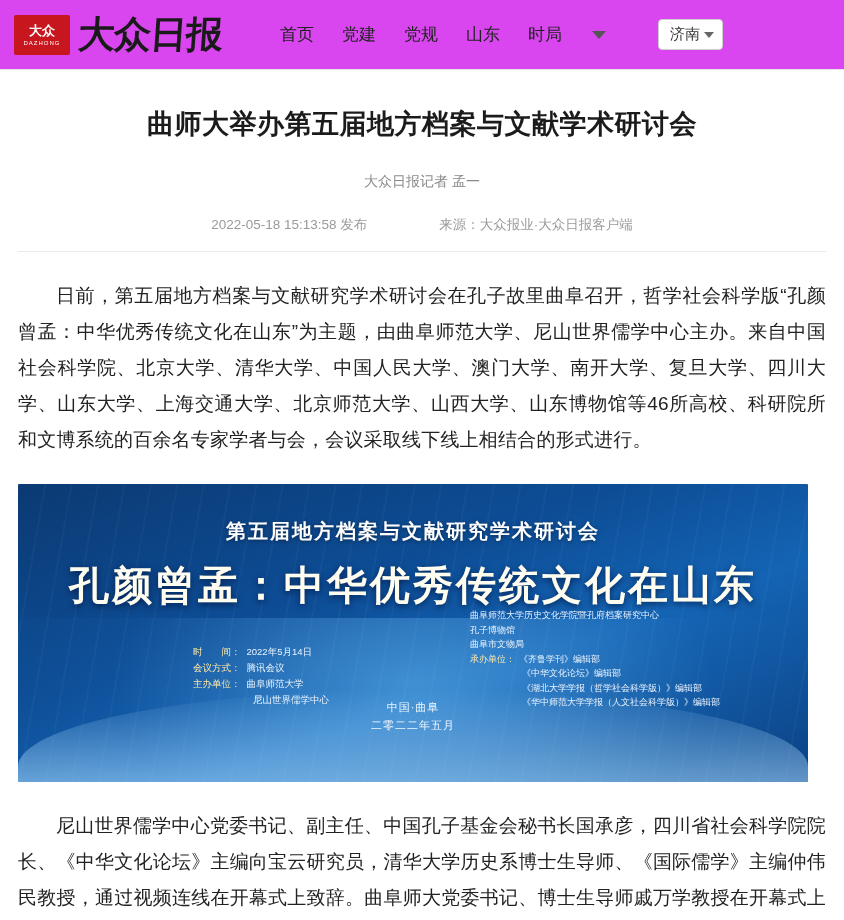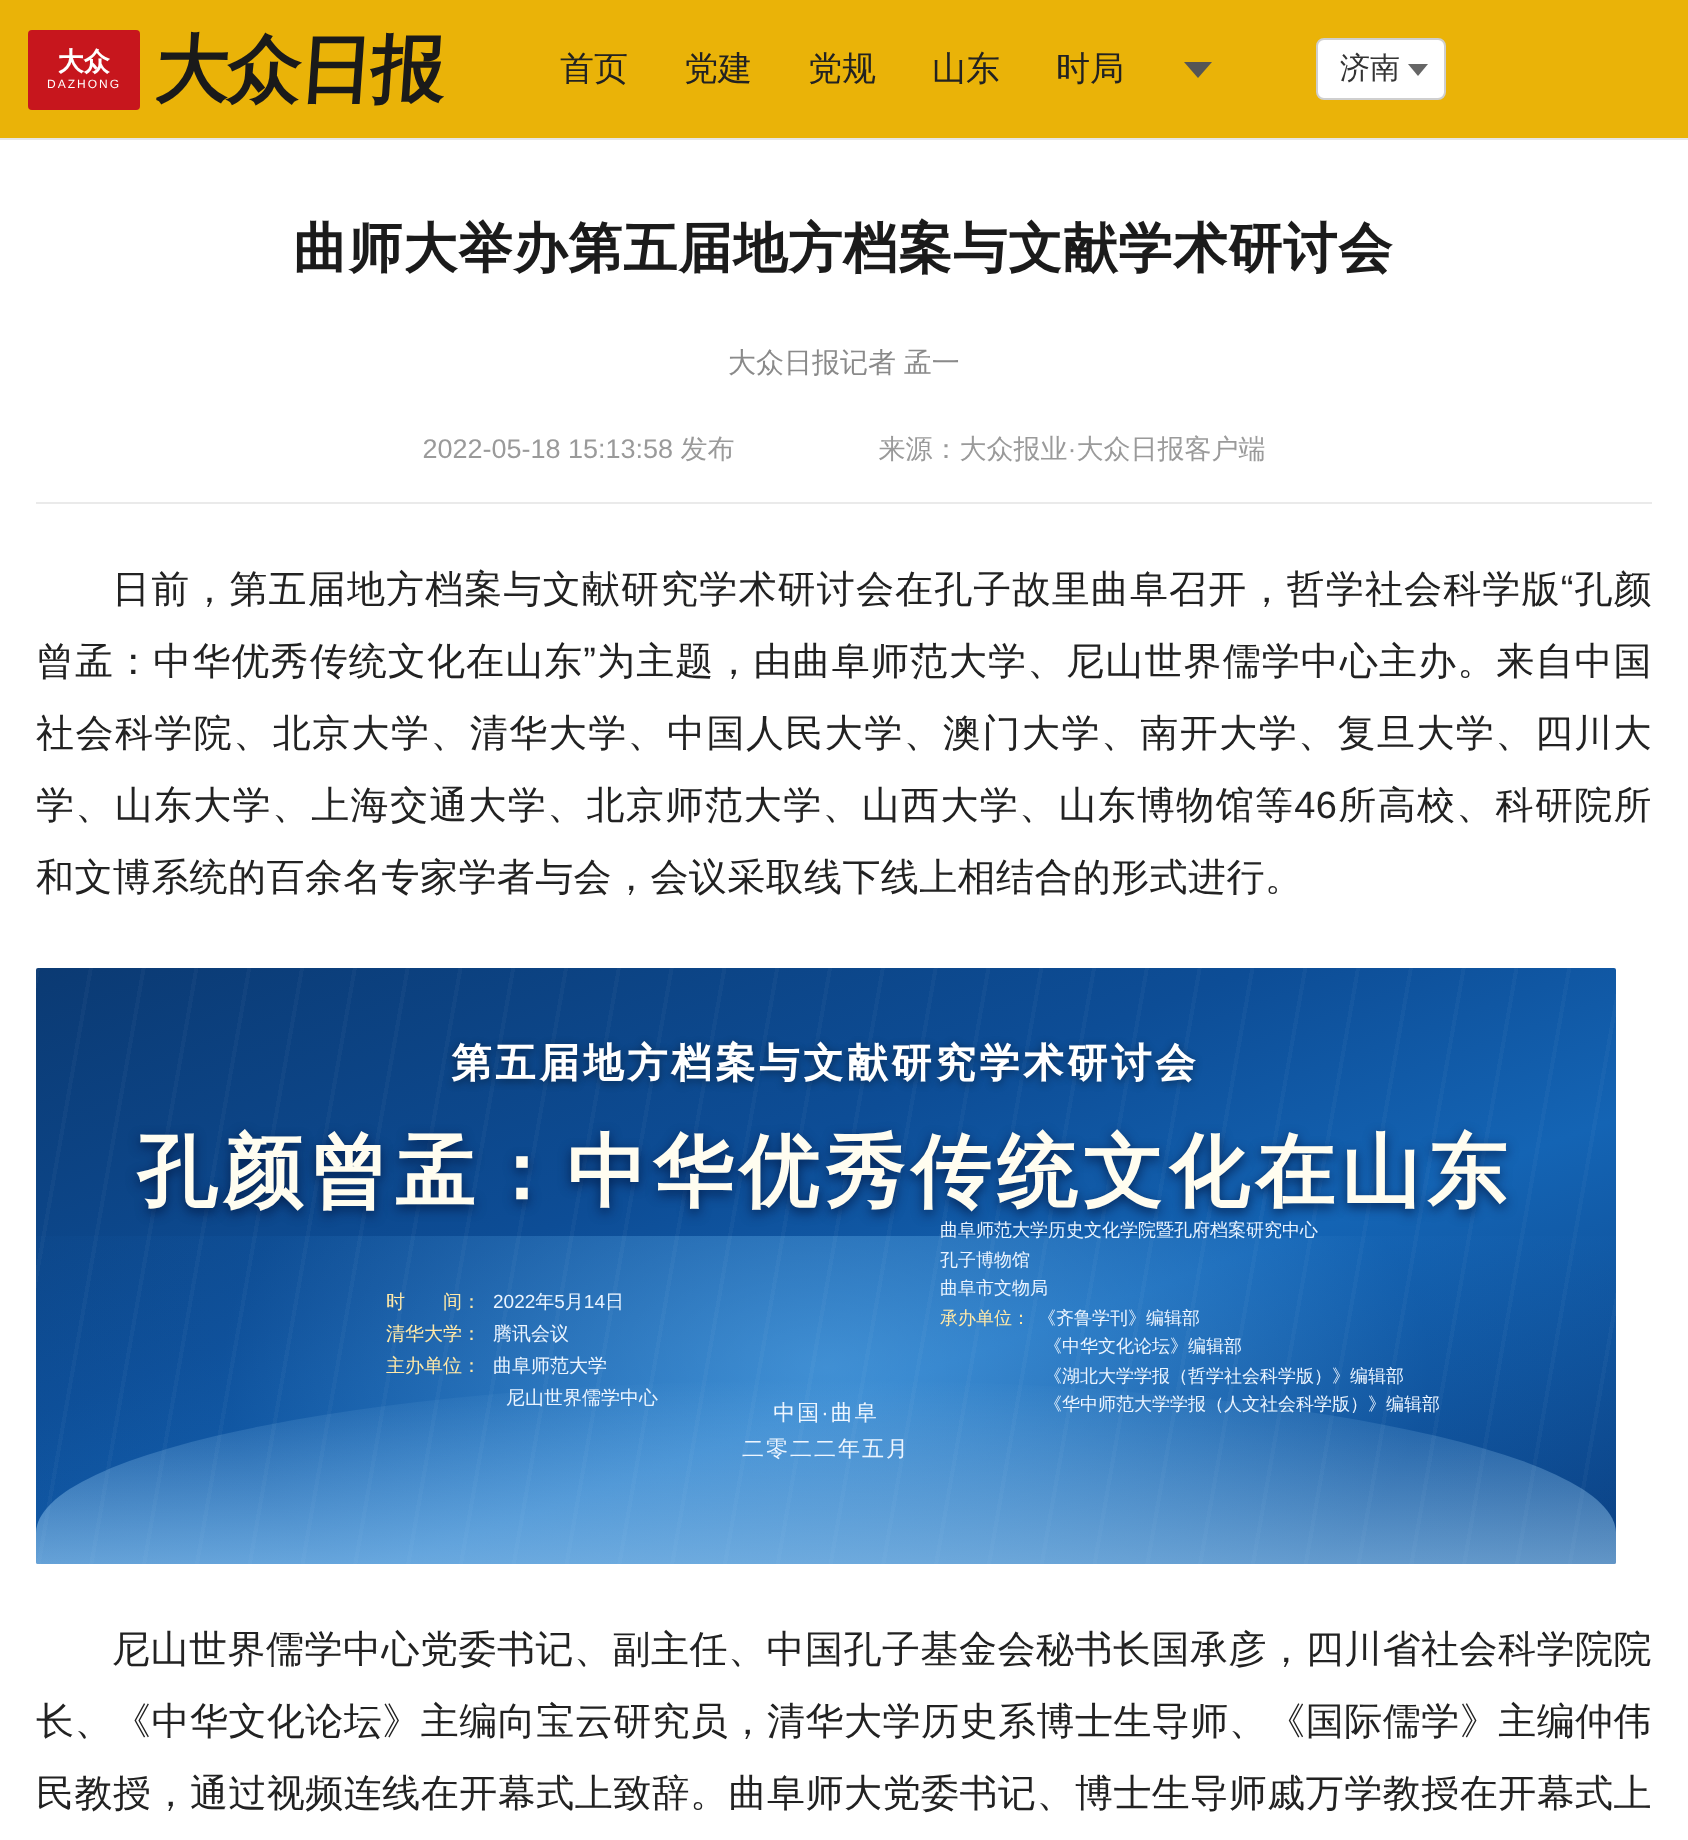--- a/index.html
+++ b/index.html
@@ -9,21 +9,21 @@
     background: #ffffff;
     font-family: "Liberation Sans", "DejaVu Sans", sans-serif;
     overflow: hidden;
   }
   
   .site-header {
     height: 70px;
     border-bottom: 1px solid #e6e6e6;
     display: flex;
     padding: 0 14px;
-    background: #eab308;
+    background: #d946ef;
   }
   .logo-group {
     display: flex;
     align-items: center;
     gap: 8px;
     flex: 0 0 auto;
   }
   .logo-mark {
     width: 56px; height: 40px;
     background: #c7161d;
@@ -260,21 +260,21 @@
 
     <div class="fig-subtitle">第五届地方档案与文献研究学术研讨会</div>
     <div class="fig-main">孔颜曾孟：中华优秀传统文化在山东</div>
 
     <div class="fig-left-info">
       <div class="li-row">
         <span class="li-k">时　　间：</span>
         <span>2022年5月14日</span>
       </div>
       <div class="li-row">
-        <span class="li-k">清华大学：</span>
+        <span class="li-k">会议方式：</span>
         <span>腾讯会议</span>
       </div>
       <div class="li-row">
         <span class="li-k">主办单位：</span>
         <span>曲阜师范大学</span>
       </div>
       <div class="li-row">
         <span class="li-k" style="min-width:54px"></span>
         <span>尼山世界儒学中心</span>
       </div>

